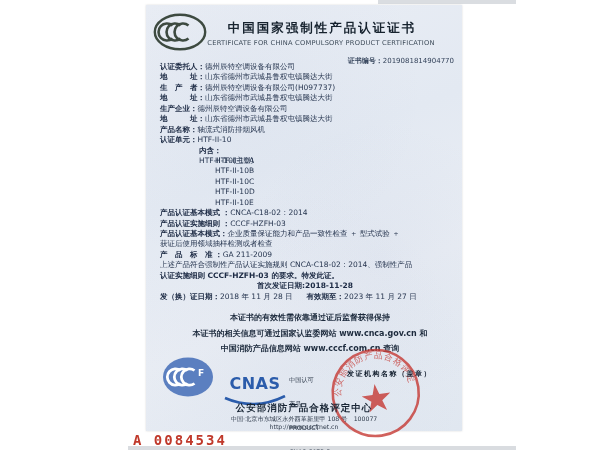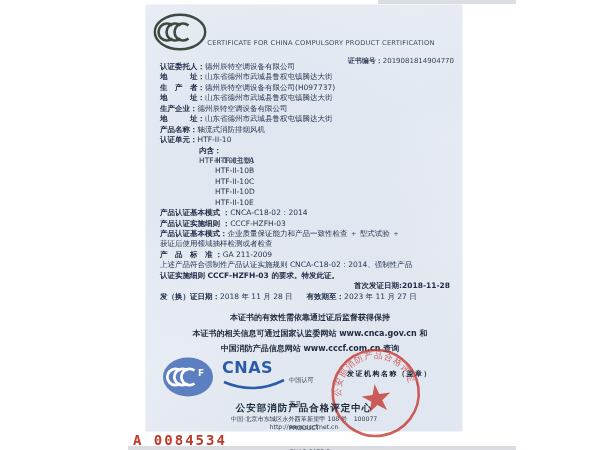--- a/index.html
+++ b/index.html
@@ -39,29 +39,29 @@
   .cert-no .lbl{font-weight:bold;}
 
   .body-block{position:absolute;top:57px;left:14px;right:12px;}
   .line{
     display:flex;align-items:baseline;height:10.45px;
     font-size:7.5px;color:#26354f;white-space:pre;line-height:10.45px;
   }
   .line .lbl{font-weight:bold;color:#1c2a44;}
   .ind1{padding-left:39px;flex-direction:column;}
   .ind2{padding-left:55px;}
-  .center{justify-content:flex-end;}
+  .center{justify-content:center;}
   .gap{display:inline-block;width:14px;}
 
   .notes{position:absolute;top:307px;left:12px;right:0;text-align:center;}
   .nline{font-size:8px;font-weight:bold;color:#1c2a3c;margin-bottom:4.6px;white-space:pre;}
   .url{}
 
   .cccf-logo{position:absolute;left:16px;top:351px;}
-  .cnas-logo{position:absolute;left:76px;top:355px;width:66px;}
+  .cnas-logo{position:absolute;left:76px;top:371px;width:66px;text-align:center;}
   .cnas-word{font-size:16px;font-weight:bold;color:#2b5cab;letter-spacing:.5px;line-height:16px;}
   .cnas-swoosh{margin-top:-4px;}
   .accr{position:absolute;left:143px;top:355px;font-size:6.2px;line-height:8px;color:#2e3a4a;white-space:pre;}
   .stamp{position:absolute;left:182px;top:340px;opacity:.78;transform:rotate(-8deg);}
   .stamp-caption{
     position:absolute;left:201px;top:364px;z-index:3;
     font-size:7px;font-weight:bold;letter-spacing:1.5px;color:#101c2c;white-space:pre;
   }
   .org-name{
     position:absolute;top:397px;left:0;right:0;text-align:center;
@@ -86,20 +86,21 @@
 
   <span class="ccc-top-logo">
     <svg width="54" height="38" viewBox="0 0 54 38">
       <ellipse cx="27" cy="19" rx="25.2" ry="17.2" fill="none" stroke="#3d4a40" stroke-width="2.4"></ellipse>
       <path d="M 19.5 12.5 A 8.5 8.5 0 1 0 19.5 25.5" fill="none" stroke="#3d4a40" stroke-width="2.6"></path>
       <path d="M 27.5 12.5 A 8.5 8.5 0 1 0 27.5 25.5" fill="none" stroke="#3d4a40" stroke-width="2.6"></path>
       <path d="M 35.5 12.5 A 8.5 8.5 0 1 0 35.5 25.5" fill="none" stroke="#3d4a40" stroke-width="2.6"></path>
     </svg>
   </span>
 
+  <div class="title-cn">中国国家强制性产品认证证书</div>
   <div class="title-en">CERTIFICATE FOR CHINA COMPULSORY PRODUCT CERTIFICATION</div>
 
   <div class="cert-no"><span class="lbl">证书编号：</span><span>2019081814904770</span></div>
 
   <div class="body-block">
     <div class="line"><span class="lbl">认证委托人：</span><span>德州辰特空调设备有限公司</span></div>
     <div class="line"><span class="lbl">地　　　址：</span><span>山东省德州市武城县鲁权屯镇腾达大街</span></div>
     <div class="line"><span class="lbl">生　产　者：</span><span>德州辰特空调设备有限公司(H097737)</span></div>
     <div class="line"><span class="lbl">地　　　址：</span><span>山东省德州市武城县鲁权屯镇腾达大街</span></div>
     <div class="line"><span class="lbl">生产企业：</span><span>德州辰特空调设备有限公司</span></div>

